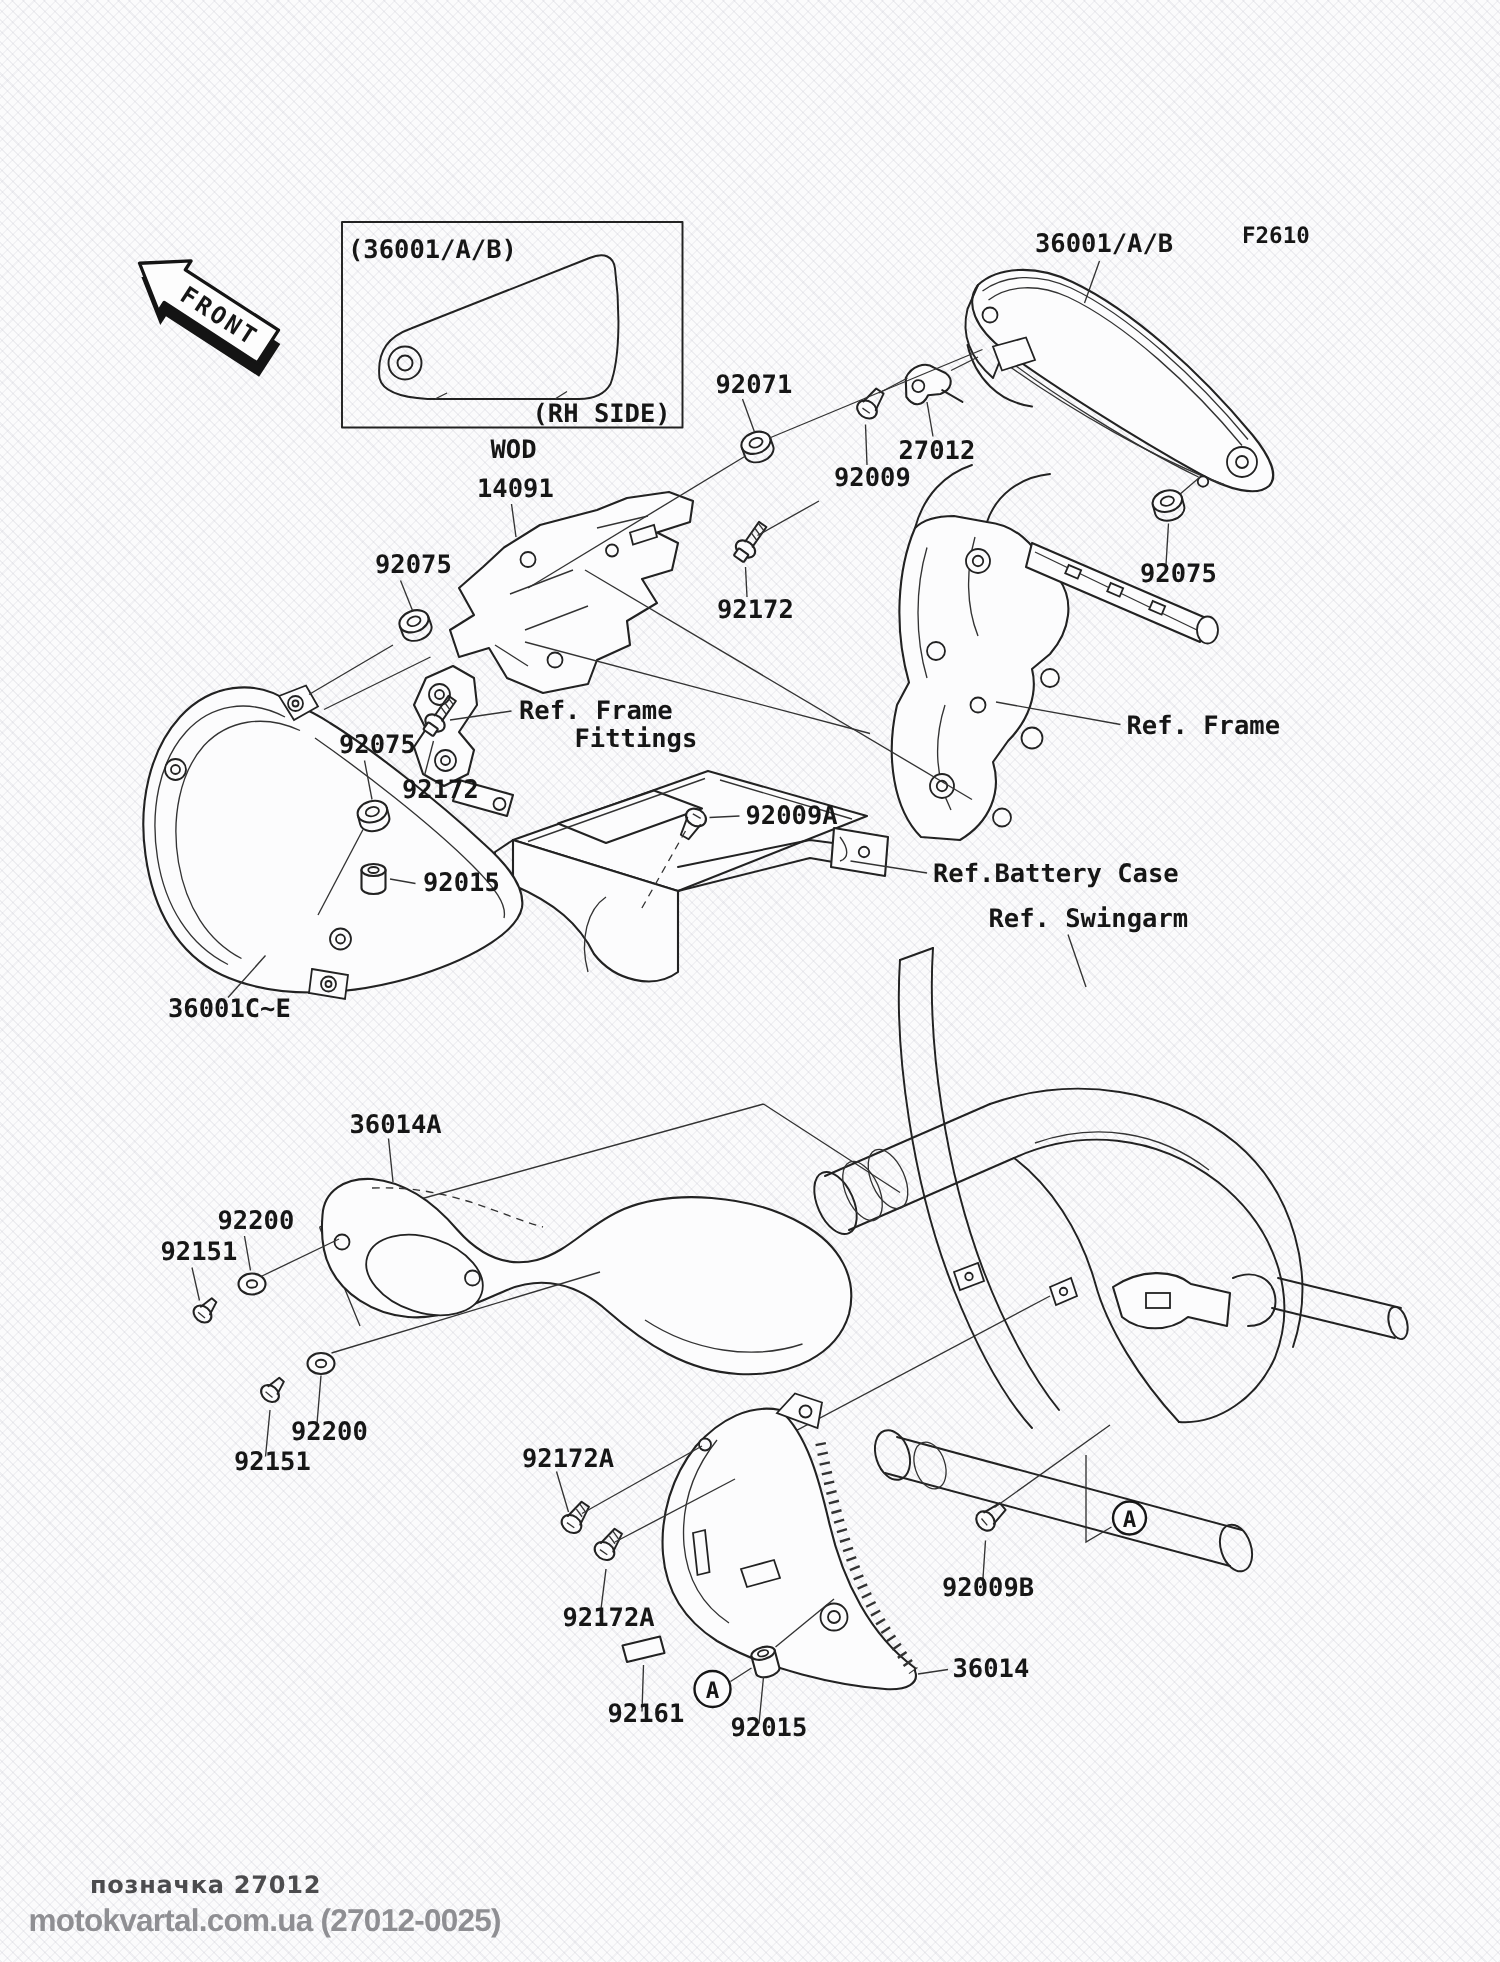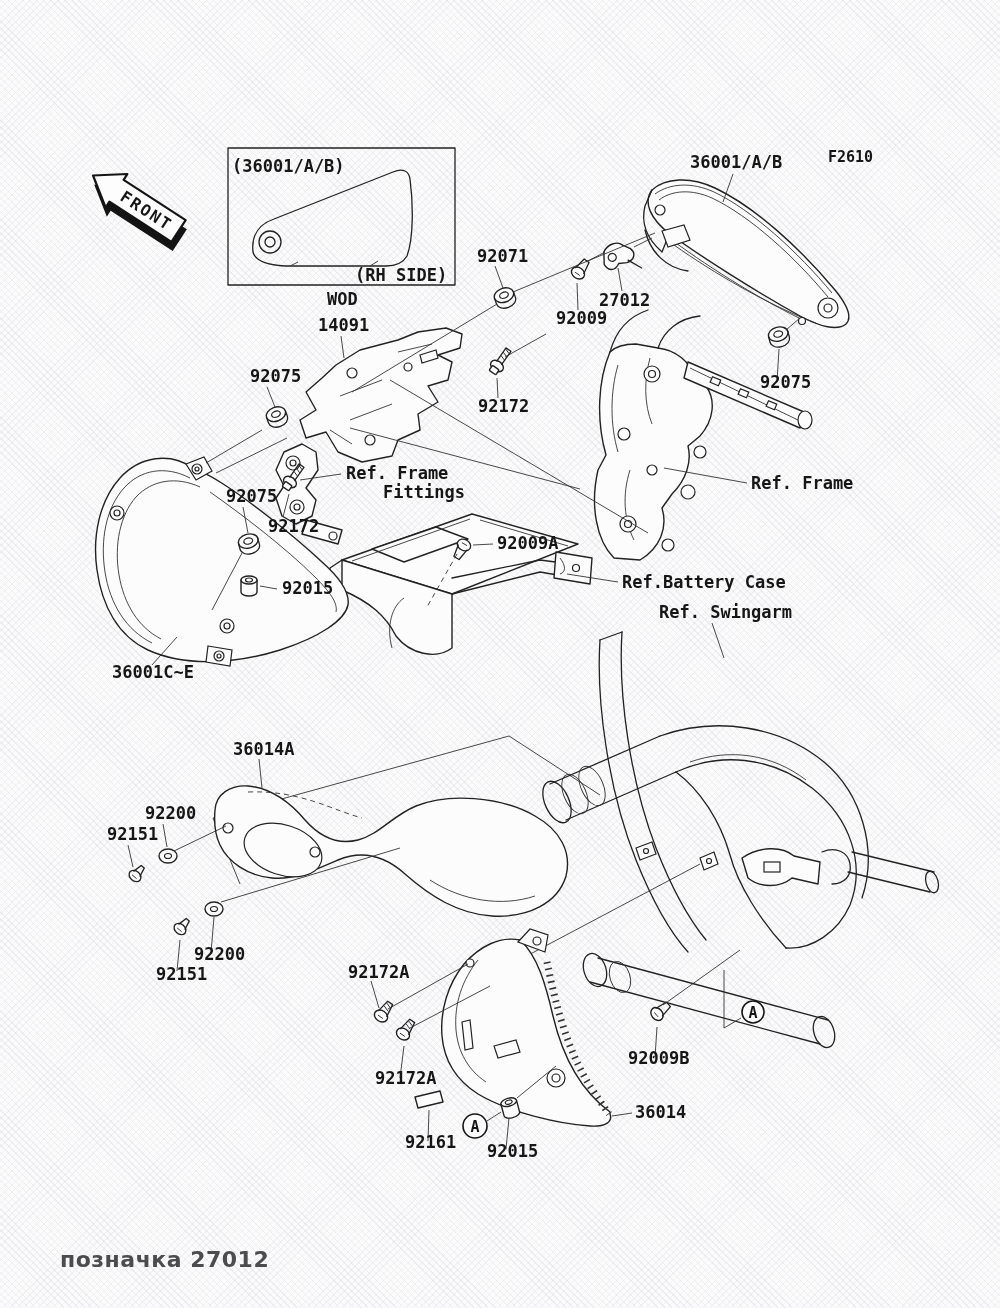--- a/index.html
+++ b/index.html
@@ -16,21 +16,21 @@
   svg .part{stroke:#222;stroke-width:1.4;fill:#fcfcfd;stroke-linejoin:round;}
   svg .thin{stroke:#333;stroke-width:.9;fill:none;}
   svg .dash{stroke:#333;stroke-width:.9;fill:none;stroke-dasharray:5 4;}
   svg .hole{stroke:#222;stroke-width:1.2;fill:#fcfcfd;}
   svg text{font-family:"DejaVu Sans Mono","Liberation Mono",monospace;font-weight:bold;fill:#161616;}
   svg text.lbl{font-size:17px;letter-spacing:0px;}
   svg text.sm{font-size:15px;}
   .wm1{
     position:absolute;left:60px;top:1247px;
     font-family:"DejaVu Sans",sans-serif;font-weight:bold;
-    font-size:22px;color:#4c4c4e;letter-spacing:.5px;
+    font-size:16px;color:#4c4c4e;letter-spacing:.5px;
   }
   .wm2{
     position:absolute;left:19px;top:1269px;
     font-family:"Liberation Sans","DejaVu Sans",sans-serif;font-weight:bold;
     font-size:21px;color:#8f8f93;letter-spacing:-0.5px;
   }
 </style>
 </head>
 <body>
 
@@ -390,13 +390,14 @@
     <text class="lbl" x="348" y="978">92172A</text>
     <text class="lbl" x="628" y="1064">92009B</text>
     <text class="lbl" x="375" y="1084">92172A</text>
     <text class="lbl" x="635" y="1118">36014</text>
     <text class="lbl" x="405" y="1148">92161</text>
     <text class="lbl" x="487" y="1157">92015</text>
   </g>
 </svg>
 
   <div class="wm1">позначка 27012</div>
+  <div class="wm2">motokvartal.com.ua (27012-0025)</div>
 </div>
 
 </body></html>

